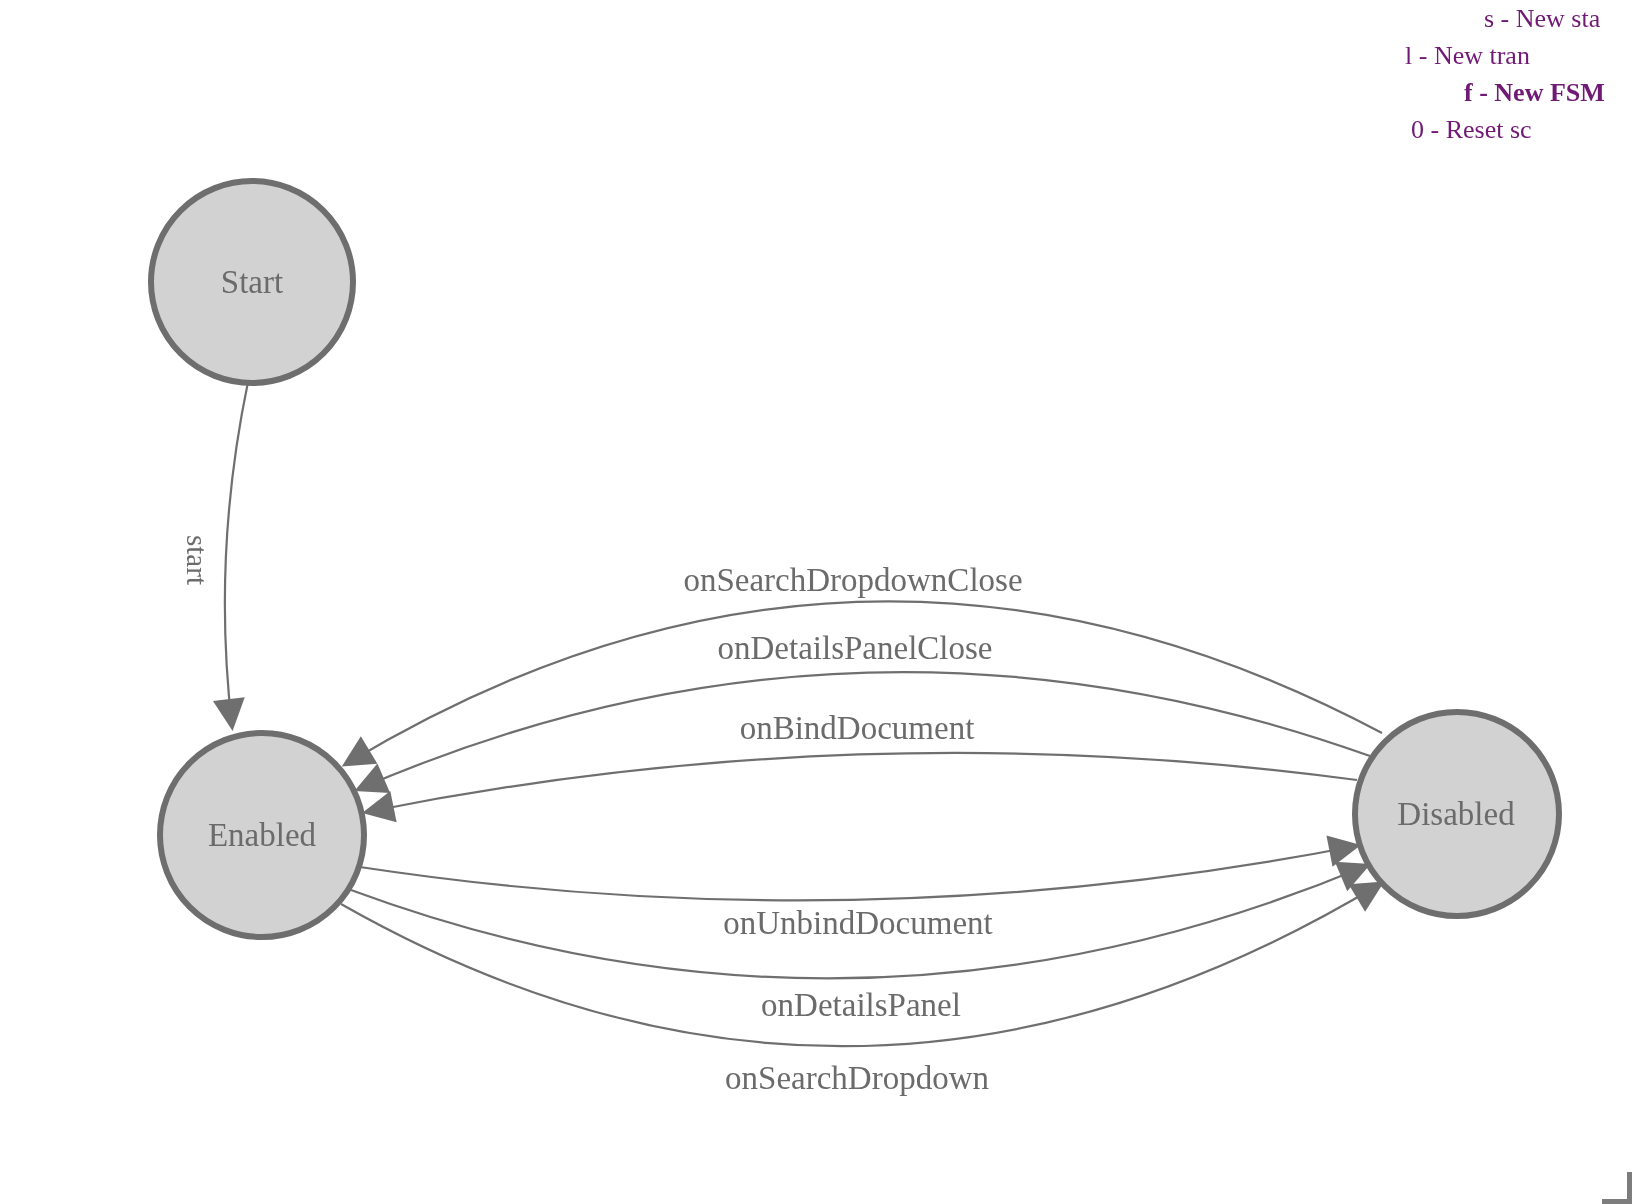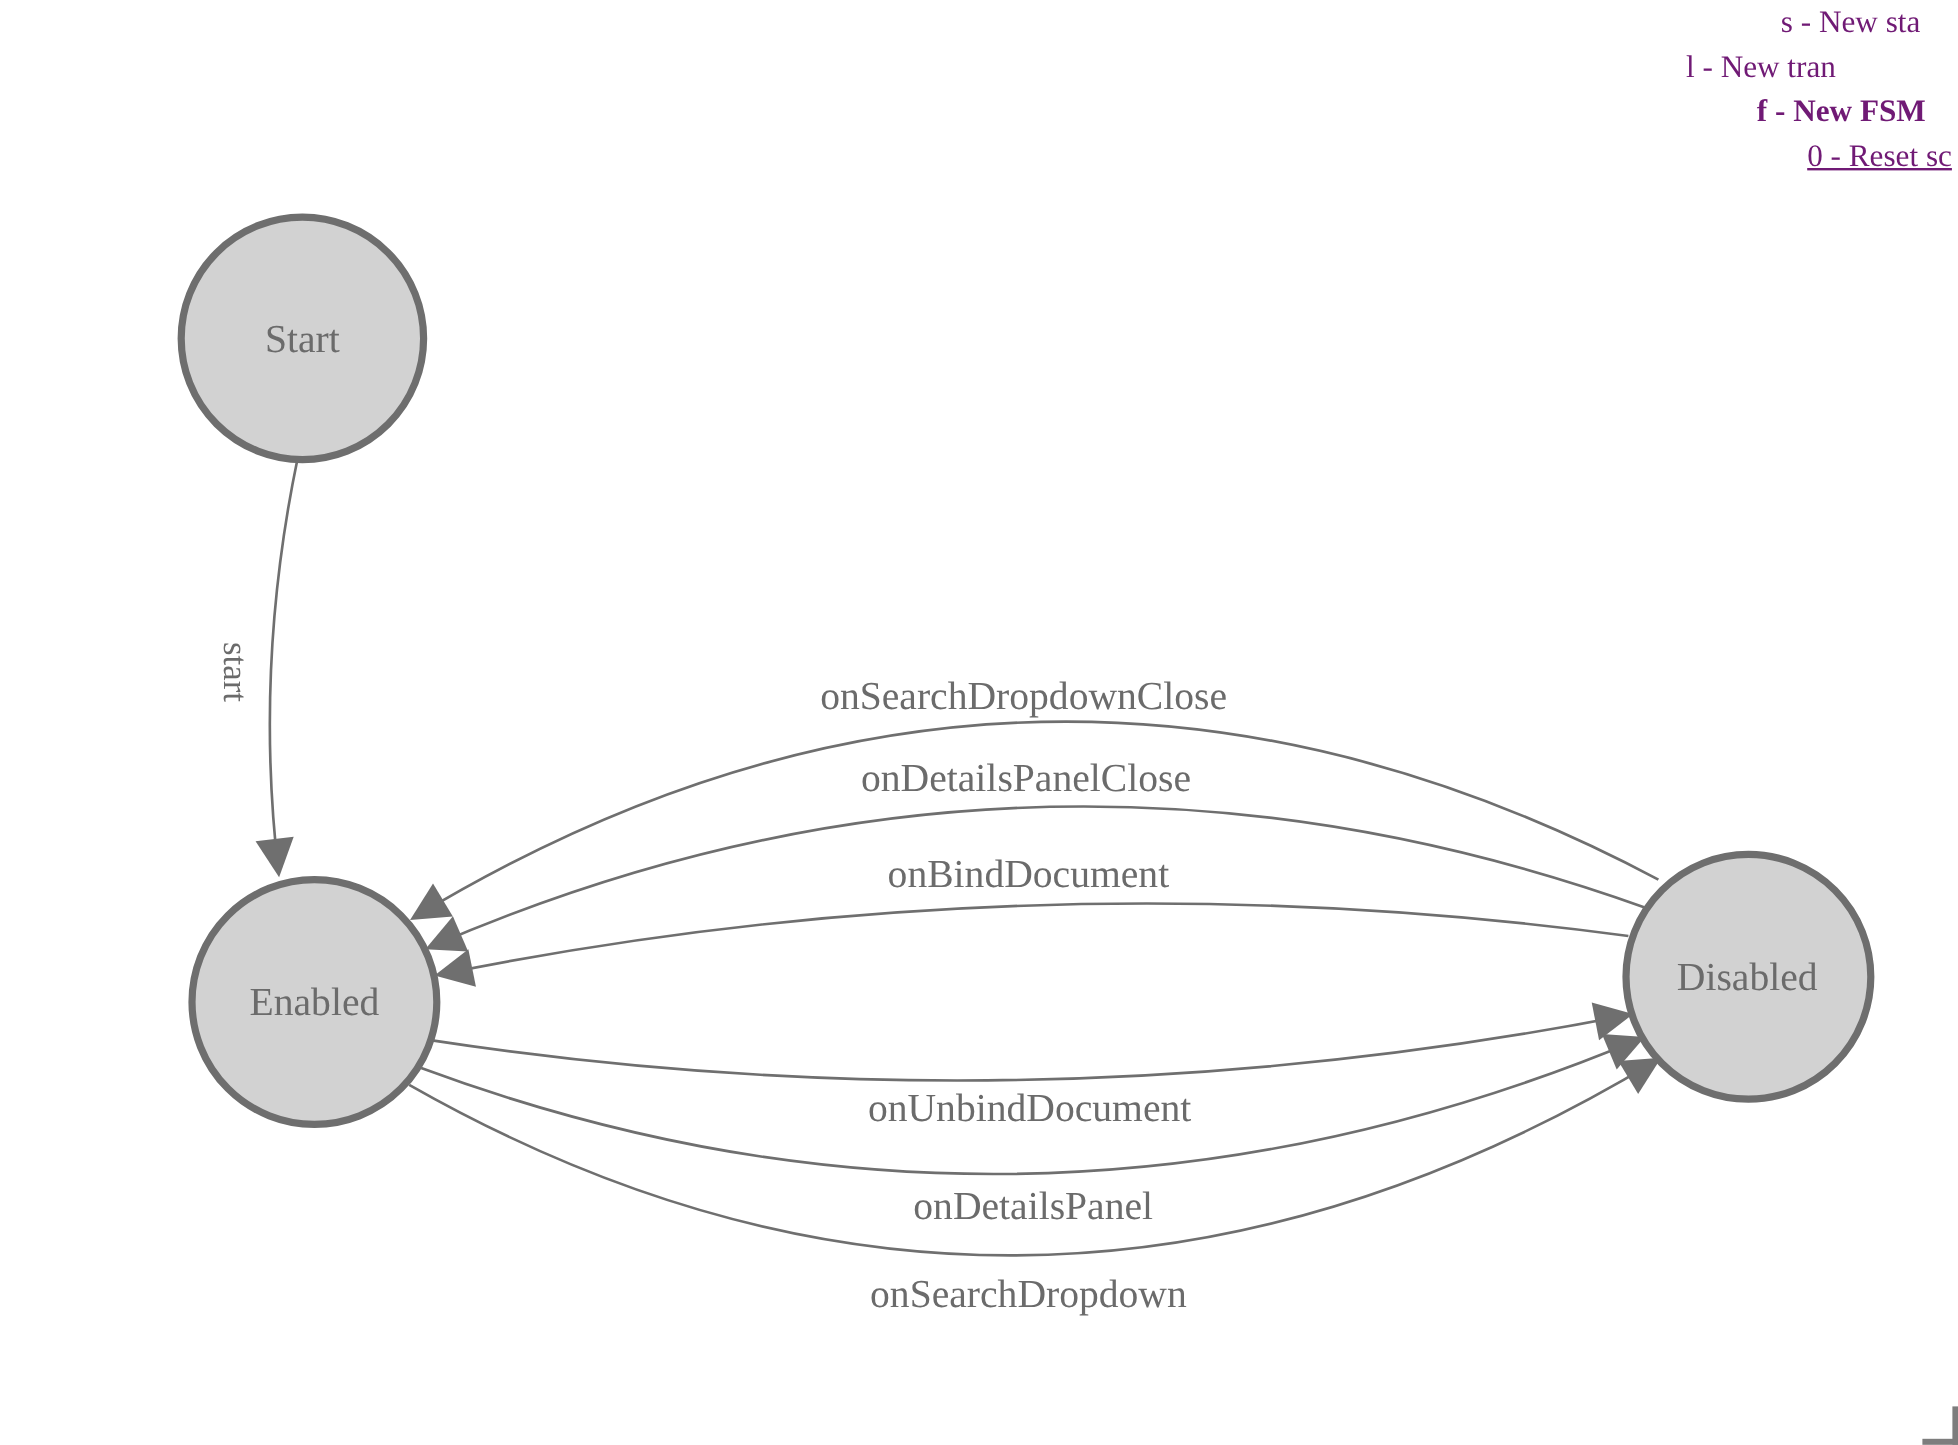--- a/index.html
+++ b/index.html
@@ -97,19 +97,19 @@
       <text x="858" y="934">onUnbindDocument</text>
       <text x="861" y="1016">onDetailsPanel</text>
       <text x="857" y="1089">onSearchDropdown</text>
     </g>
   </svg>
 
   <div>
     <div class="hint-line" style="left:1484px; top:5px;">s - New sta</div>
     <div class="hint-line" style="left:1405px; top:42px;">l - New tran</div>
     <div class="hint-line" style="left:1464px; top:79px;font-weight:bold;">f - New FSM</div>
-    <div class="hint-line" style="left:1506px; top:116px;text-decoration:underline;">0 - Reset sc</div>
+    <div class="hint-line" style="left:1411px; top:116px;">0 - Reset sc</div>
   </div>
 
   <div class="corner-bar vertical"></div>
   <div class="corner-bar horizontal"></div>
 
 </div>
 
 </body></html>

